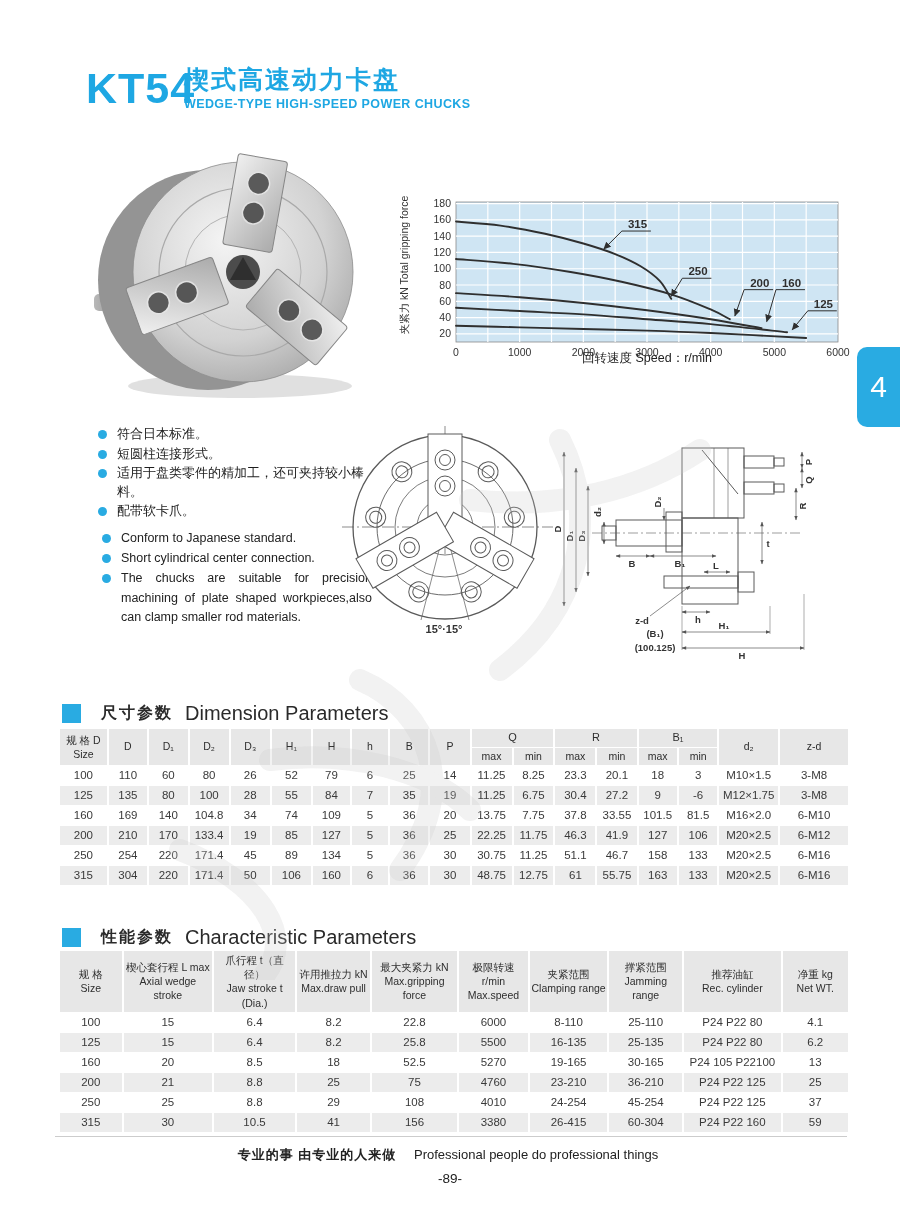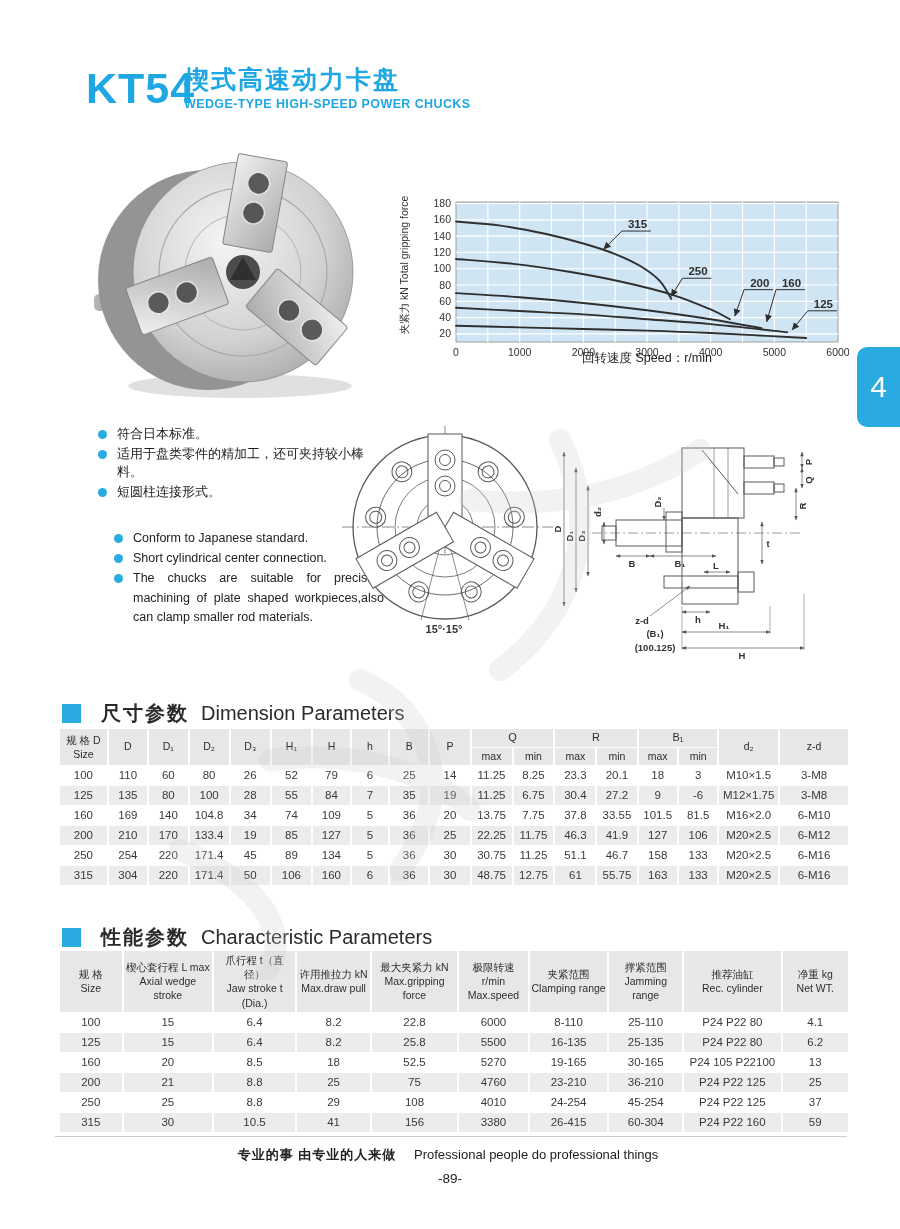--- a/index.html
+++ b/index.html
@@ -31,33 +31,33 @@
     position:absolute; left:-88px; top:66px; width:190px; height:14px;
     transform:rotate(-90deg); font-size:10.5px; color:#333; text-align:center; white-space:nowrap;
   }
   .x-title { position:absolute; left:58px; top:158px; width:382px; text-align:center; font-size:12.5px; color:#222; }
 
   
   .feat { list-style:none; width:272px; }
   .feat li { position:relative; padding-left:21px; font-size:13px; line-height:18.5px; margin-bottom:1px; color:#1d1d1d; }
   .feat .dot { position:absolute; left:2px; top:5px; width:9px; height:9px; border-radius:50%; background:#29abe2; }
   .feat-cn { left:96px; top:425px; font-weight:normal; }
-  .feat-en { left:112px; top:529px; }
+  .feat-en { left:100px; top:529px; }
   .feat-en li { font-size:12.5px; line-height:19.2px; text-align:justify; color:#222; }
 
   
   .lineart text { font-family:"Liberation Sans",sans-serif; font-weight:bold; fill:#333; }
 
   
   .watermark { left:0; top:380px; width:900px; height:600px; pointer-events:none; z-index:6; opacity:0.55; }
 
   
   .sec-title { left:62px; height:20px; display:flex; align-items:center; }
   .sec-sq { width:19px; height:19px; background:#29abe2; margin-right:20px; }
-  .sec-cn { font-size:20px; font-weight:bold; color:#2a2a2a; letter-spacing:2px; margin-right:12px; }
+  .sec-cn { font-size:16px; font-weight:bold; color:#2a2a2a; letter-spacing:2px; margin-right:12px; }
   .sec-en { font-size:20px; color:#2a2a2a; }
 
   
   .tbl { left:58px; width:792px; }
   table { border-collapse:separate; border-spacing:2px 1px; table-layout:fixed; width:100%; }
   th { background:#e7e7e7; font-weight:normal; font-size:10.5px; color:#2e2e2e; padding:2px 1px; line-height:1.25; vertical-align:middle; }
   td { text-align:center; font-size:11.5px; color:#3a3a3a; padding:3.5px 0; }
   tbody tr:nth-child(odd) td { background:#fff; }
   tbody tr:nth-child(even) td { background:#ececec; }
   .grp { font-size:11px; }
@@ -191,22 +191,23 @@
       <line x1="389.8066666666667" y1="114.81395348837209" x2="418.8066666666667" y2="114.81395348837209" stroke="#2f2f2f" stroke-width="1"></line>
       <line x1="389.8066666666667" y1="114.81395348837209" x2="374.16" y2="133.7906976744186" stroke="#2f2f2f" stroke-width="1" marker-end="url(#arrow)"></line>
     </svg>
   <div class="x-title">回转速度  Speed：r/min</div>
 </div>
 
 <div class="abs side-tab">4</div>
 
 <ul class="abs feat feat-cn">
   <li><span class="dot"></span><span>符合日本标准。</span></li>
+  <li><span class="dot"></span><span>短圆柱连接形式。</span></li>
   <li><span class="dot"></span><span>适用于盘类零件的精加工，还可夹持较小棒料。</span></li>
-  <li><span class="dot"></span><span>短圆柱连接形式。</span></li>
+  <li><span class="dot"></span><span>配带软卡爪。</span></li>
 </ul>
 <ul class="abs feat feat-en">
   <li><span class="dot"></span><span>Conform to Japanese standard.</span></li>
   <li><span class="dot"></span><span>Short cylindrical center connection.</span></li>
   <li><span class="dot"></span><span>The chucks are suitable for precision machining of plate shaped workpieces,also can clamp smaller rod materials.</span></li>
 </ul>
 
 <svg class="abs lineart" style="left:340px;top:424px;" width="215" height="228" viewBox="0 0 215 228">
   <g stroke="#5a5a5a" fill="none" stroke-width="0.7">
     <line x1="2" y1="103" x2="213" y2="103" stroke-dasharray="12 3 2 3"></line>

